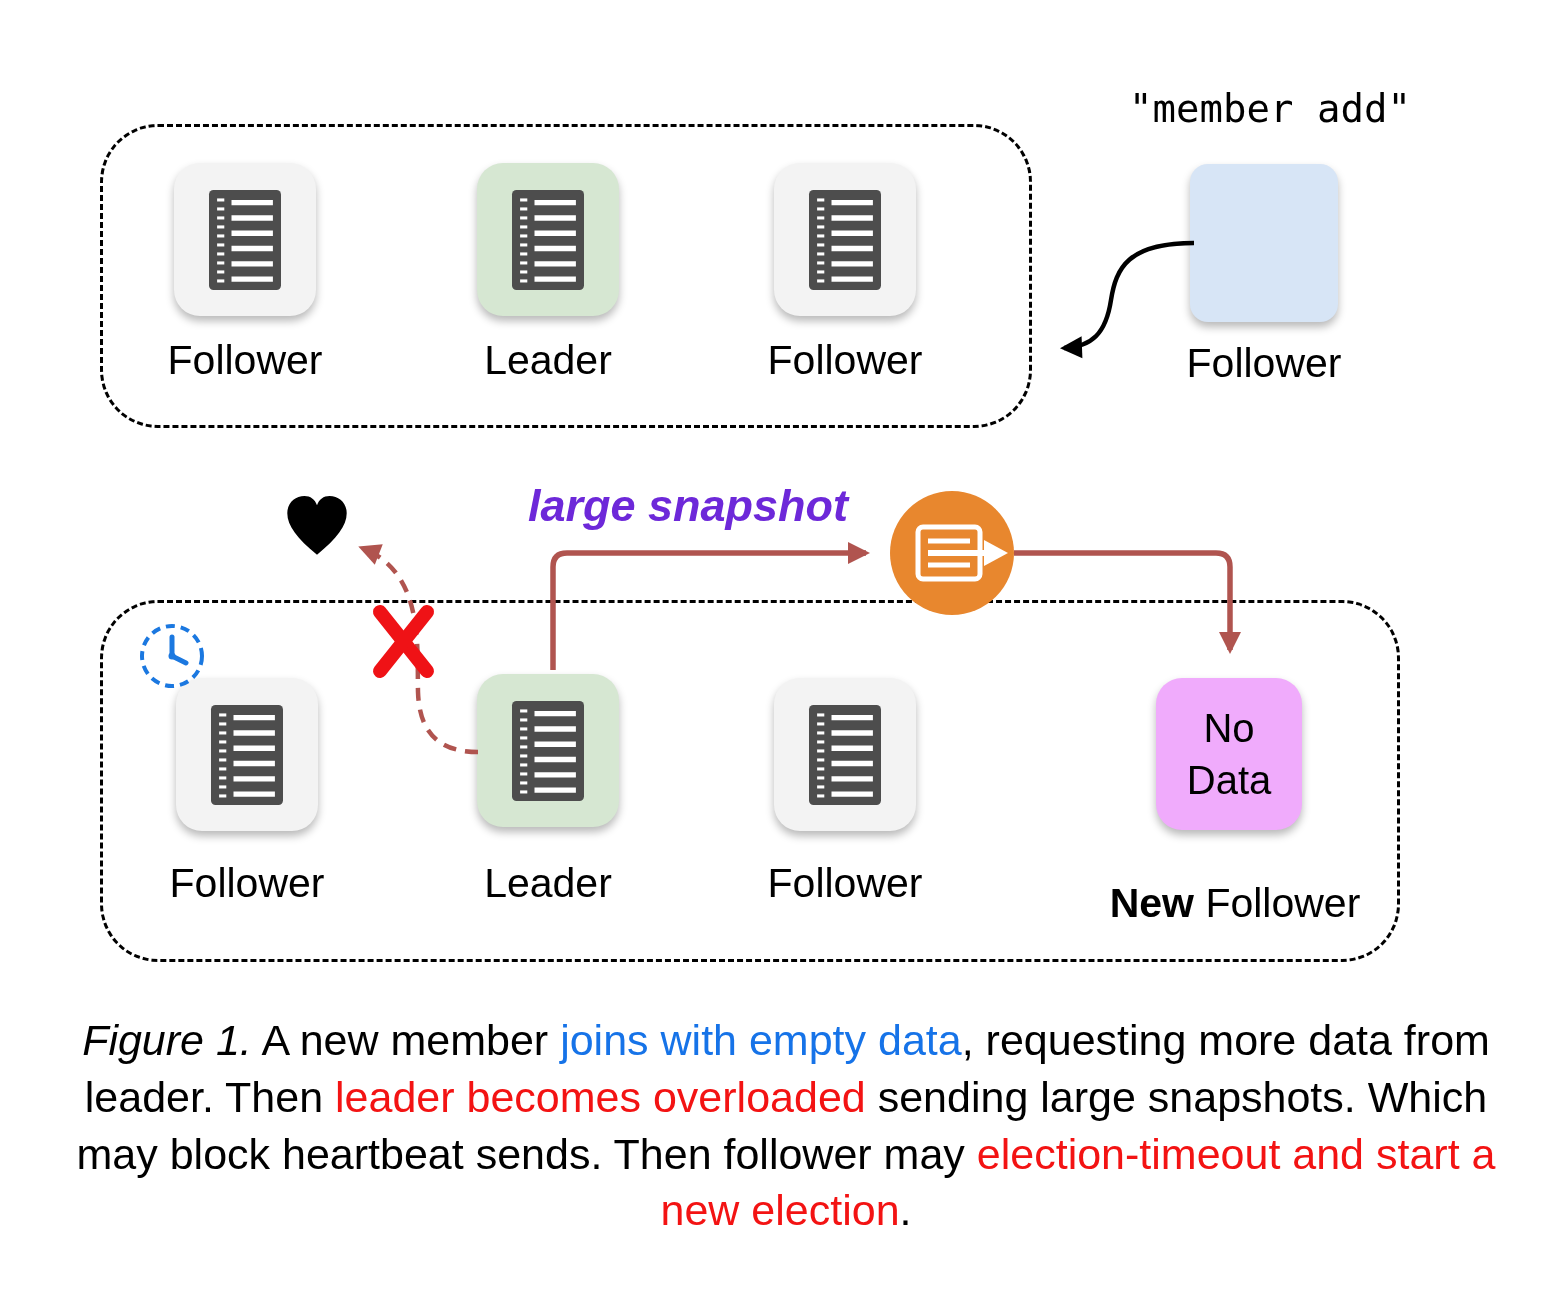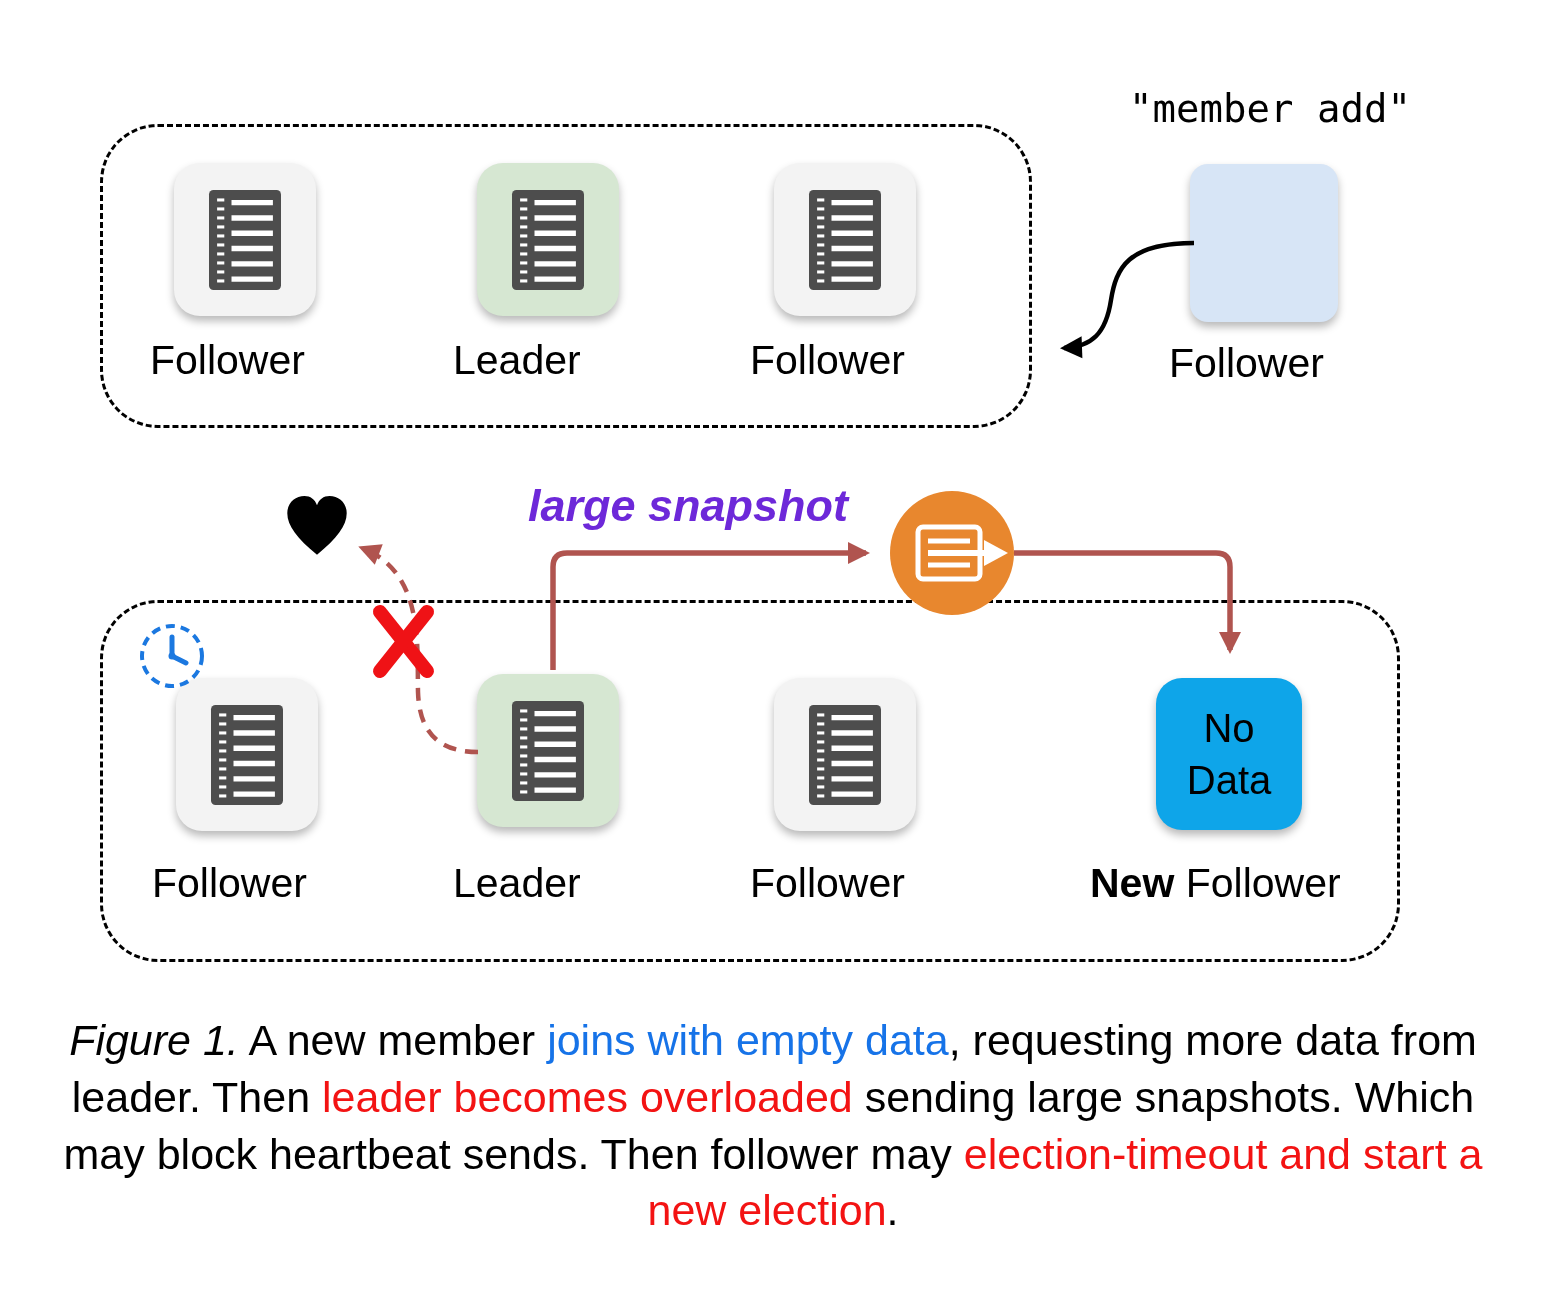--- a/index.html
+++ b/index.html
@@ -29,39 +29,39 @@
     width:148px; height:158px;
     border-radius:18px;
     background:#d7e5f6;
     box-shadow:0 5px 9px rgba(0,0,0,0.28);
   }
 
   .nodata-card {
     position:absolute;
     width:146px; height:152px;
     border-radius:26px;
-    background:#0ea5e9;
+    background:#f0abfc;
     box-shadow:0 5px 9px rgba(0,0,0,0.28);
     display:flex; align-items:center; justify-content:center;
     text-align:center;
     font-size:40px; line-height:1.3;
     padding:6px 14px;
   }
 
   .log-glyph { width:90px; height:108px; display:block; }
 
   .node-label {
     position:absolute;
     width:190px;
-    text-align:left;
+    text-align:center;
     font-size:41px;
     color:#000;
     white-space:nowrap;
   }
-  .wide-label { width:290px; }
+  .wide-label { width:290px;margin-top:20px; }
   .bold { font-weight:bold; }
 
   .mono-label {
     position:absolute;
     font-family:"DejaVu Sans Mono", monospace;
     font-size:39px;
     text-align:center;
     white-space:nowrap;
   }
 
@@ -74,21 +74,21 @@
     white-space:nowrap;
   }
 
   .overlay {
     position:absolute; left:0; top:0;
     pointer-events:none;
   }
 
   .caption {
     position:absolute;
-    left:60px; top:1012px; width:1426px;
+    left:73px; top:1012px; width:1426px;
     text-align:center;
     font-size:43px;
     line-height:1.32;
     color:#000;
   }
   .seg-italic { font-style:italic; }
   .seg-blue { color:#1673e8; }
   .seg-red { color:#f31313; }
 </style>
 </head>

